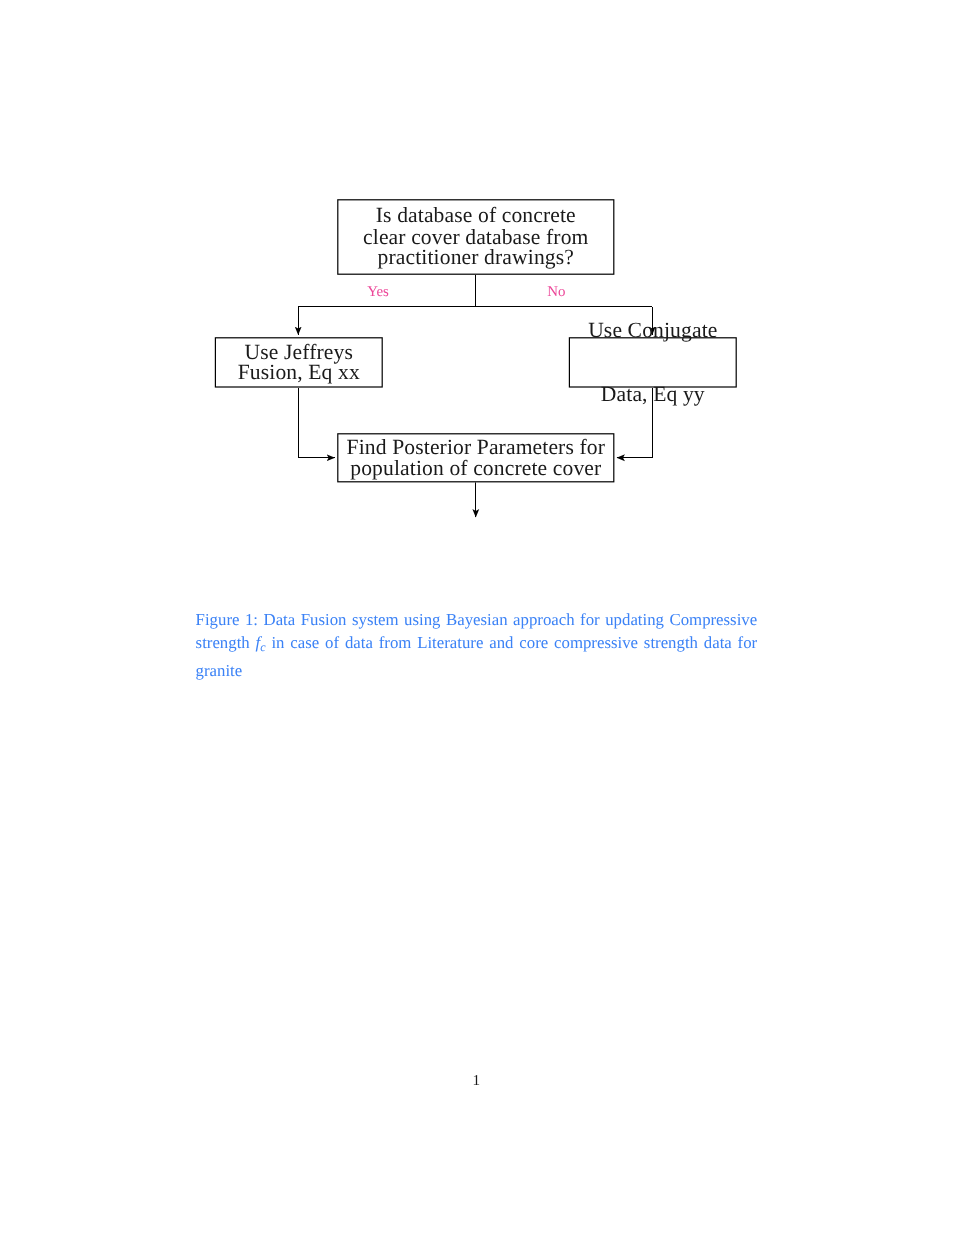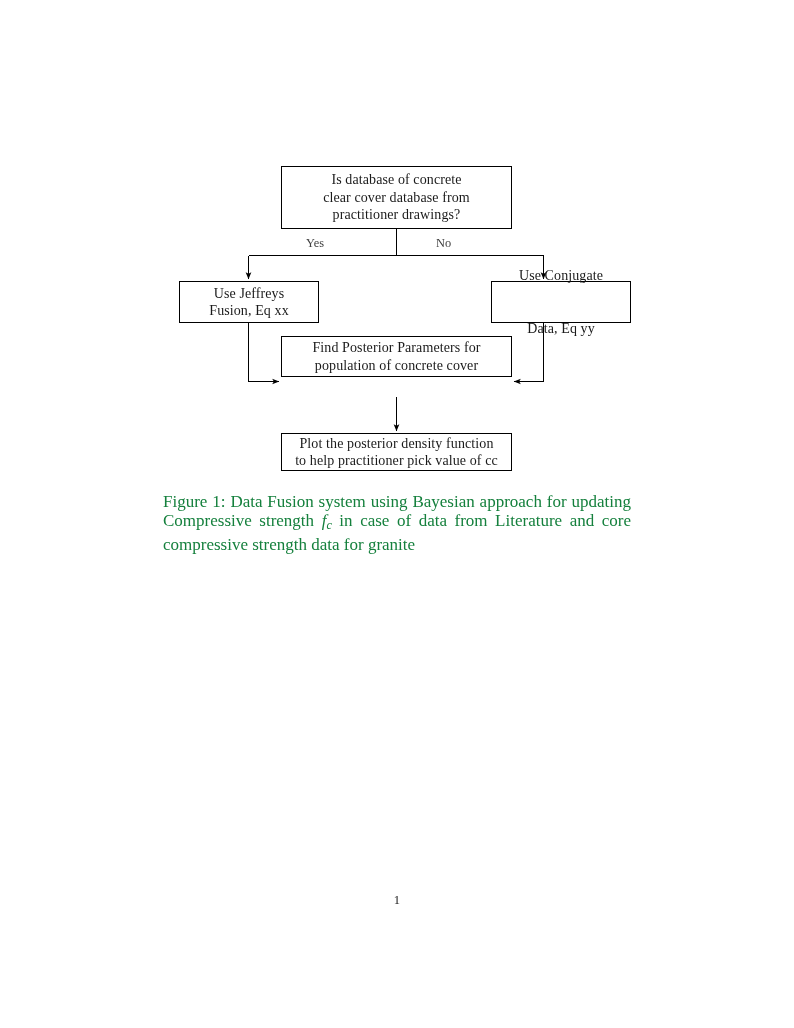--- a/index.html
+++ b/index.html
@@ -46,55 +46,55 @@
   .node {
     position: absolute;
     box-sizing: border-box;
     border: 1px solid #000000;
     background: #ffffff;
     display: flex;
     flex-direction: column;
     align-items: center;
     justify-content: center;
     text-align: center;
-    font-size: 14px;
+    font-size: 18px;
     line-height: 17.5px;
     color: #1a1a1a;
     letter-spacing: 0.1px;
   }
   .node .line { display: block; white-space: nowrap; }
 
   #node-question { left: 281px; top: 166px; width: 231px; height: 63px; }
   #node-jeffreys { left: 179px; top: 281px; width: 140px; height: 42px; }
-  #node-conjugate { left: 491px; top: 281px; width: 140px; height: 42px; gap: 36px; }
-  #node-posterior { left: 281px; top: 336px; width: 231px; height: 41px; }
+  #node-conjugate { left: 474px; top: 281px; width: 140px; height: 42px; gap: 36px; }
+  #node-posterior { left: 281px; top: 361px; width: 231px; height: 41px; }
   #node-plot     { left: 281px; top: 433px; width: 231px; height: 38px; }
 
   
   .edge-label {
     position: absolute;
     font-size: 12.4px;
     line-height: 14px;
-    color: #404040;
+    color: #ec4899;
     white-space: nowrap;
   }
   #label-yes { left: 306px; top: 236px; }
-  #label-no  { left: 436px; top: 236px; }
+  #label-no  { left: 456px; top: 236px; }
 
   
   #caption {
     position: absolute;
     left: 163px;
-    top: 492px;
+    top: 508px;
     width: 468px;
-    font-size: 17px;
+    font-size: 14px;
     line-height: 19.2px;
     text-align: justify;
     text-justify: inter-word;
-    color: #15803d;
+    color: #3b82f6;
   }
   #caption .mathvar {
     font-style: italic;
     font-family: "Liberation Serif", "DejaVu Serif", serif;
   }
   #caption .mathvar sub {
     font-size: 0.72em;
     font-style: italic;
     vertical-align: -0.22em;
   }
@@ -156,24 +156,20 @@
     <div class="node" id="node-conjugate">
       <span class="line">Use Conjugate</span>
       <span class="line">Data, Eq yy</span>
     </div>
 
     <div class="node" id="node-posterior">
       <span class="line">Find Posterior Parameters for</span>
       <span class="line">population of concrete cover</span>
     </div>
 
-    <div class="node" id="node-plot">
-      <span class="line">Plot the posterior density function</span>
-      <span class="line">to help practitioner pick value of cc</span>
-    </div>
 
     <div class="edge-label" id="label-yes">Yes</div>
     <div class="edge-label" id="label-no">No</div>
 
   </div>
 
   <div id="caption"><span>Figure 1:</span><span> Data Fusion system using Bayesian approach for updating Compressive strength </span><span class="mathvar"><span>f</span><sub>c</sub></span><span> in case of data from Literature and core compressive strength data for granite</span></div>
 
   <div id="page-number">1</div>
 

